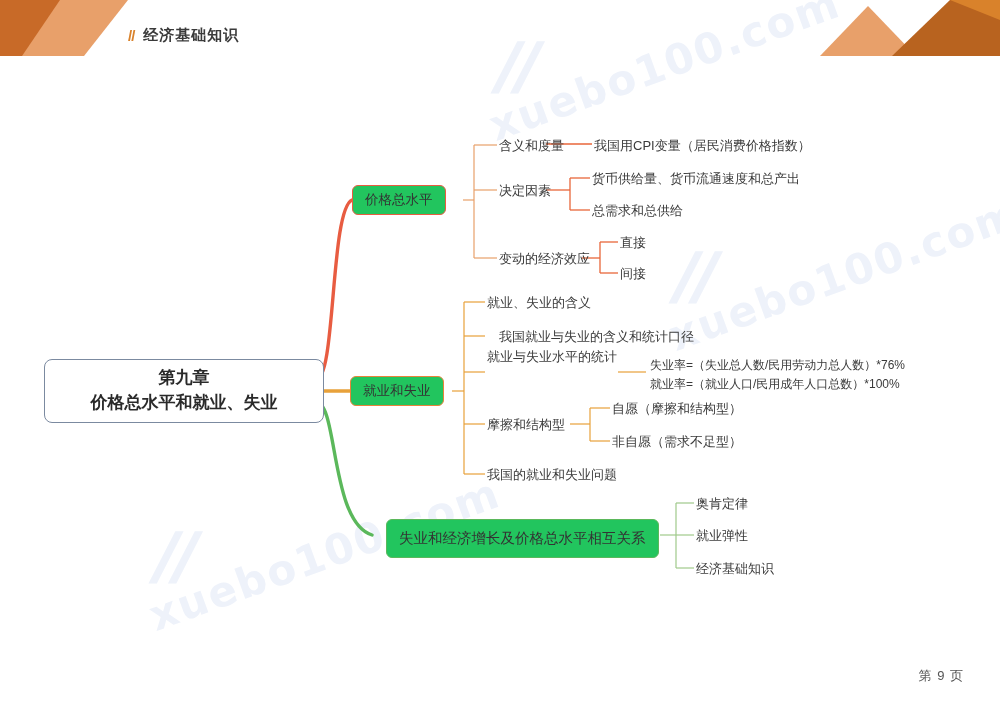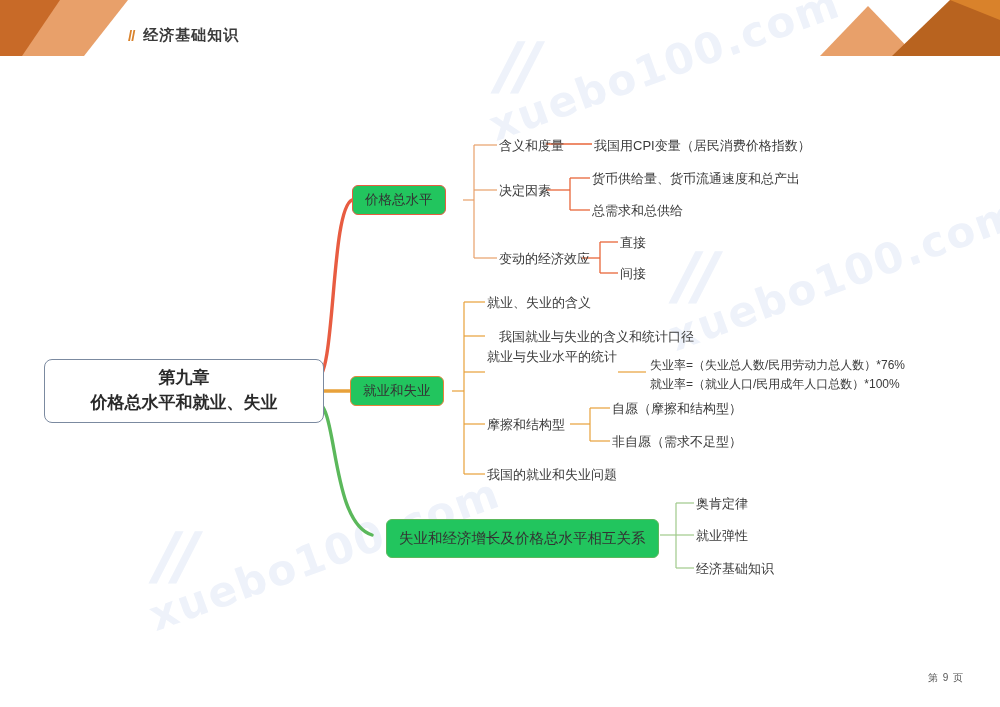--- a/index.html
+++ b/index.html
@@ -131,21 +131,21 @@
     font-size: 12px;
     color: #3a3a3a;
     line-height: 1.55;
     white-space: nowrap;
   }
 
   .footer {
     position: absolute;
     right: 36px;
     bottom: 22px;
-    font-size: 10px;
+    font-size: 13px;
     color: #555;
     letter-spacing: 1px;
   }
 </style>
 </head>
 <body>
 
 <div class="page">
 
   <div class="deco" style="left:0;top:0;">

